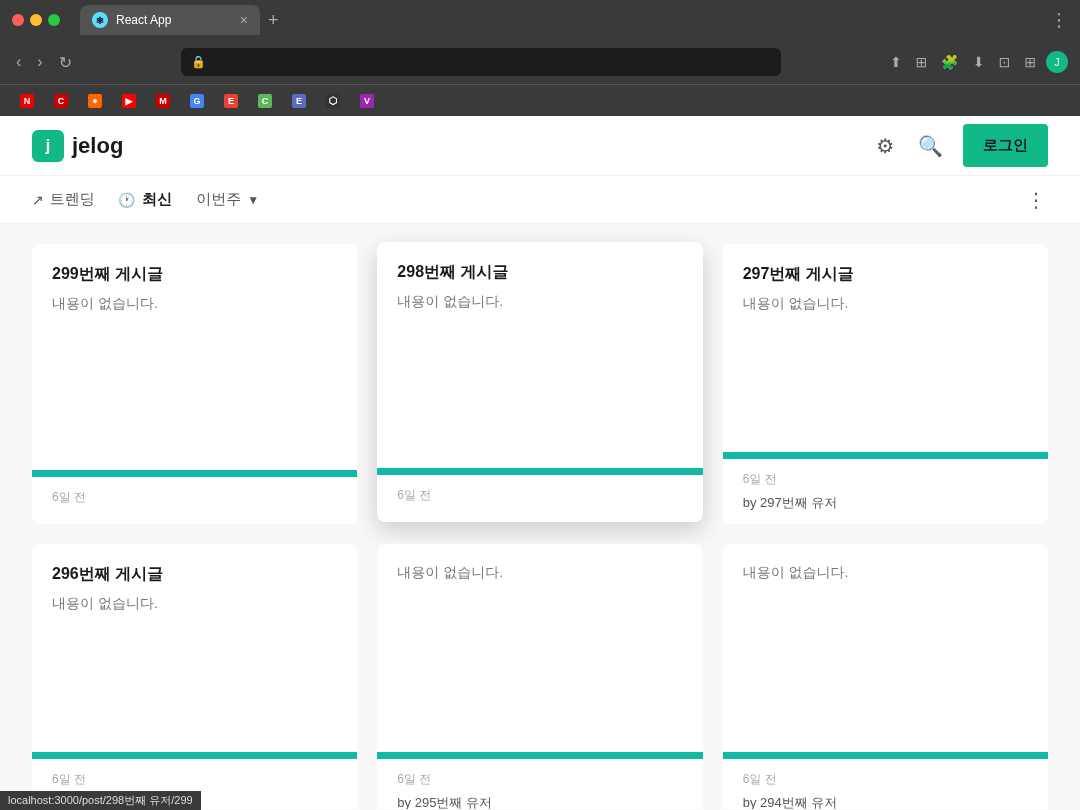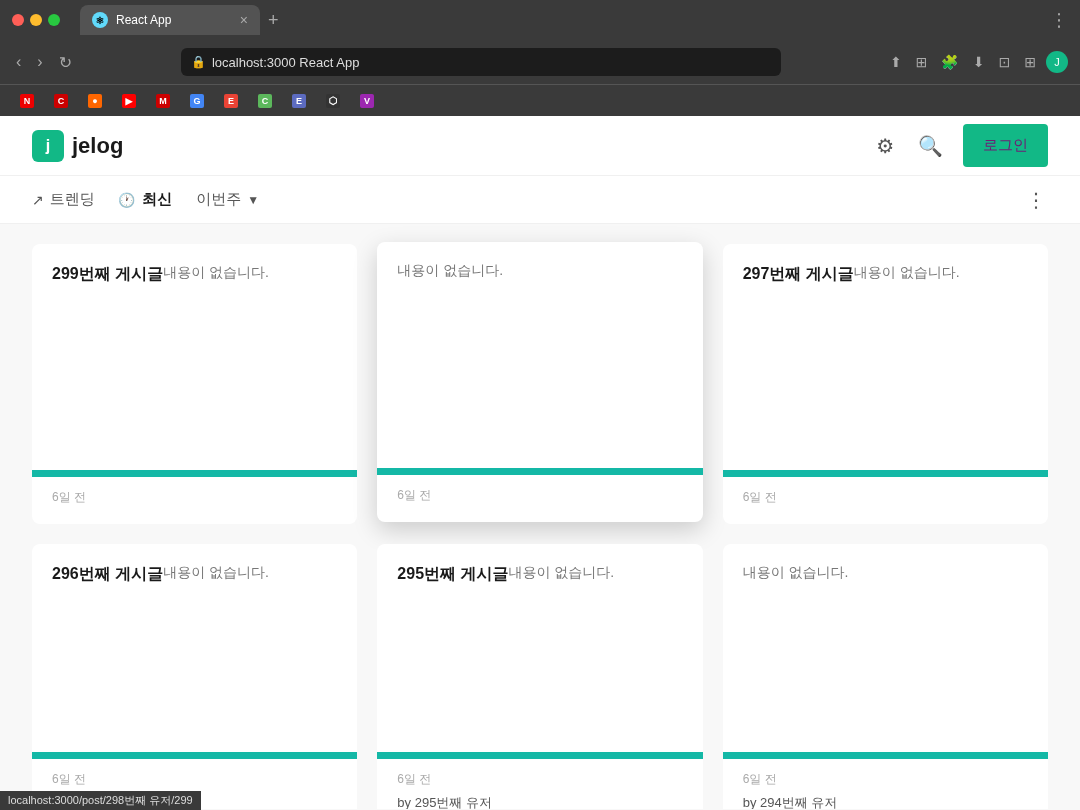--- a/index.html
+++ b/index.html
@@ -46,35 +46,35 @@
     
     .app-content { background: #fff; width: 1080px; height: 693px; overflow: hidden; }
 
     
     .app-header { height: 60px; display: flex; align-items: center; padding: 0 32px; border-bottom: 1px solid #f0f0f0; background: #fff; }
     .logo-wrapper { display: flex; align-items: center; gap: 8px; flex: 1; }
     .logo-icon { width: 32px; height: 32px; background: #12b886; border-radius: 6px; display: flex; align-items: center; justify-content: center; color: #fff; font-weight: bold; font-size: 16px; }
     .logo-text { font-size: 22px; font-weight: bold; color: #1a1a1a; }
     .header-actions { display: flex; align-items: center; gap: 16px; }
     .icon-btn { background: none; border: none; cursor: pointer; color: #555; font-size: 20px; padding: 4px; }
-    .login-btn { background: #12b886; color: #701a75; border: none; border-radius: 4px; padding: 12px 20px; font-size: 15px; font-weight: 400; cursor: pointer; }
+    .login-btn { background: #12b886; color: #0f172a; border: none; border-radius: 4px; padding: 12px 20px; font-size: 15px; font-weight: 700; cursor: pointer; }
 
     
     .nav-tabs { height: 48px; display: flex; align-items: center; padding: 0 32px; gap: 24px; border-bottom: 1px solid #f0f0f0; background: #fff; position: relative; }
     .nav-tab { display: flex; align-items: center; gap: 6px; font-size: 15px; color: #555; cursor: pointer; padding: 12px 0; }
     .nav-tab.active { color: #1a1a1a; font-weight: 600; }
     .more-btn { position: absolute; right: 32px; background: none; border: none; cursor: pointer; font-size: 20px; color: #555; letter-spacing: 2px; }
 
     
     .cards-container { padding: 20px 32px; background: #f8f8f8; height: calc(693px - 108px); overflow: hidden; }
     .cards-grid { display: grid; grid-template-columns: repeat(3, 1fr); gap: 20px; }
 
     .card { background: #fff; border-radius: 8px; overflow: hidden; cursor: pointer; transition: transform 0.15s; position: relative; min-height: 280px; display: flex; flex-direction: column; }
     .card.hovered { box-shadow: 0 8px 24px rgba(0,0,0,0.18); transform: translateY(-2px); }
-    .card-body { padding: 20px; flex: 1; display: flex; flex-direction: row; }
+    .card-body { padding: 20px; flex: 1; display: flex; flex-direction: column; }
     .card-title { font-size: 16px; font-weight: 700; color: #1a1a1a; margin-bottom: 10px; }
     .card-content { font-size: 14px; color: #777; flex: 1; }
     .card-footer { padding: 12px 20px; border-top: 7px solid #14b8a6; }
     .card-date { font-size: 12px; color: #aaa; margin-bottom: 6px; }
     .card-author { font-size: 13px; color: #555; }
 
     
     .status-bar { position: fixed; bottom: 0; left: 0; background: #3a3a3a; color: #ddd; font-size: 11px; padding: 2px 8px; z-index: 100; }
 
     
@@ -103,21 +103,20 @@
       <span style="color:#aaa; font-size:18px; cursor:pointer;">⋮</span>
     </div>
   </div>
 
   <div class="nav-bar">
     <button class="nav-btn">‹</button>
     <button class="nav-btn">›</button>
     <button class="nav-btn">↻</button>
     <div class="address-bar">
       <span class="address-lock">🔒</span>
-      <span class="address-text">localhost:3000  React App</span>
     </div>
     <div class="nav-actions">
       <button class="nav-action-btn">⬆</button>
       <button class="nav-action-btn">⊞</button>
       <button class="nav-action-btn">🧩</button>
       <button class="nav-action-btn">⬇</button>
       <button class="nav-action-btn">⊡</button>
       <button class="nav-action-btn">⊞</button>
       <button class="nav-action-btn" style="width:22px;height:22px;background:#12b886;border-radius:50%;color:#fff;font-size:11px;display:flex;align-items:center;justify-content:center;">J</button>
     </div>
@@ -198,51 +197,52 @@
           <div class="card-title">299번째 게시글</div>
           <div class="card-content">내용이 없습니다.</div>
         </div>
         <div class="card-footer">
           <div class="card-date">6일 전</div>
         </div>
       </div>
 
       <div class="card hovered">
         <div class="card-body">
+          <div class="card-title">298번째 게시글</div>
           <div class="card-content">내용이 없습니다.</div>
         </div>
         <div class="card-footer">
           <div class="card-date">6일 전</div>
         </div>
       </div>
 
       <div class="card">
         <div class="card-body">
           <div class="card-title">297번째 게시글</div>
           <div class="card-content">내용이 없습니다.</div>
         </div>
         <div class="card-footer">
           <div class="card-date">6일 전</div>
+          <div class="card-author">by 297번째 유저</div>
         </div>
       </div>
 
       <div class="card">
         <div class="card-body">
           <div class="card-title">296번째 게시글</div>
           <div class="card-content">내용이 없습니다.</div>
         </div>
         <div class="card-footer">
           <div class="card-date">6일 전</div>
           <div class="card-author">by 296번째 유저</div>
         </div>
       </div>
 
       <div class="card">
         <div class="card-body">
-          <div class="card-title">295번째 게시글</div>
           <div class="card-content">내용이 없습니다.</div>
         </div>
         <div class="card-footer">
           <div class="card-date">6일 전</div>
           <div class="card-author">by 295번째 유저</div>
         </div>
       </div>
 
       <div class="card">
         <div class="card-body">

